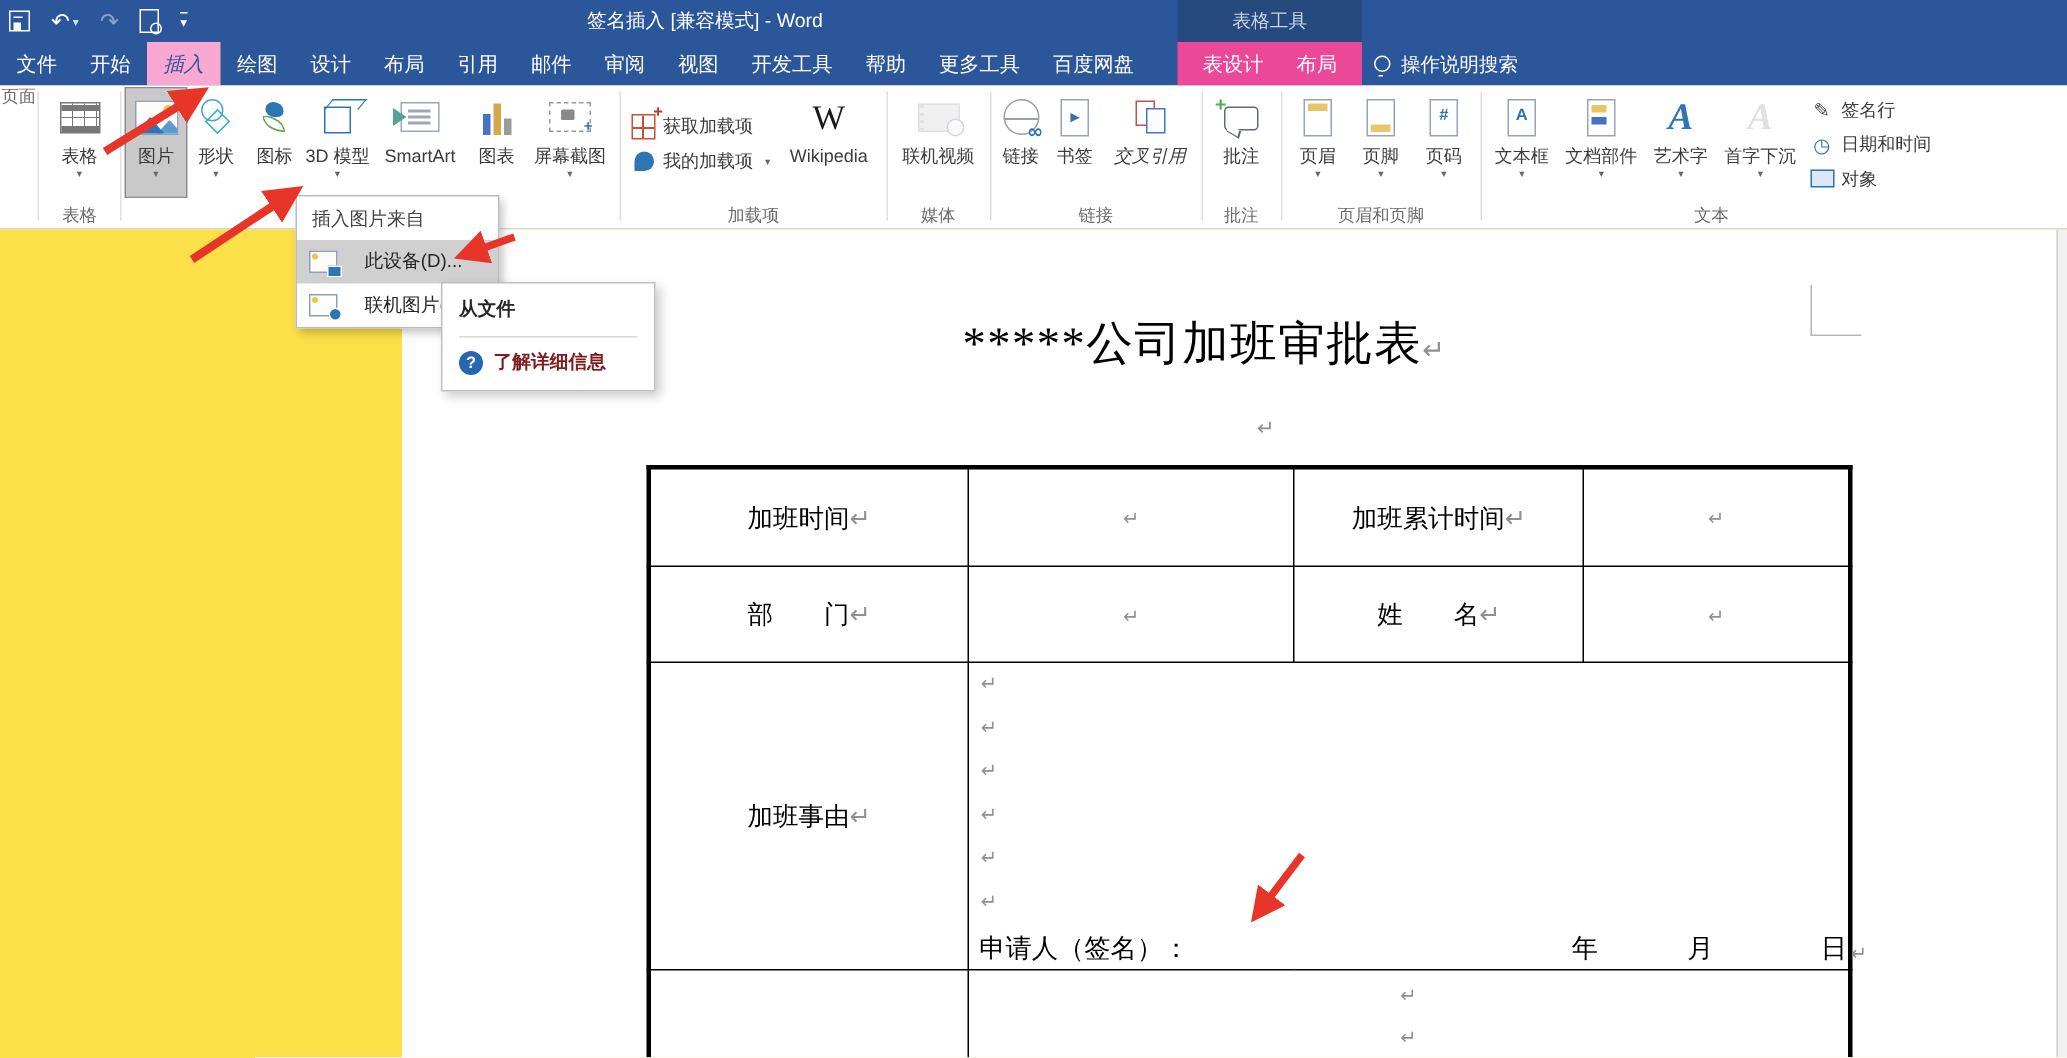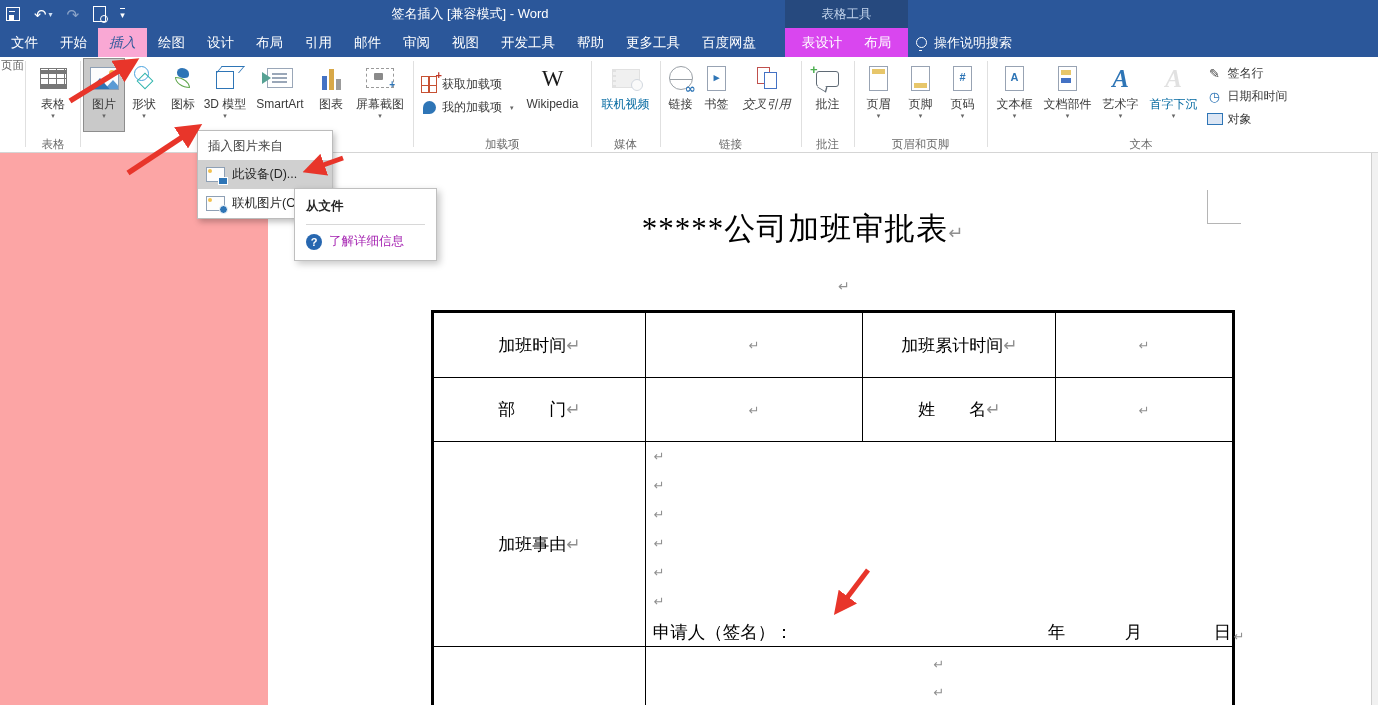--- a/index.html
+++ b/index.html
@@ -20,34 +20,34 @@
   .qcaret{font-size:8px;color:#cfe0f5;}
   .q-custom{font-size:9px;border-top:1.4px solid #fff;padding-top:1px;}
   #win-title{position:absolute;left:260px;top:0;width:420px;height:28px;display:flex;align-items:center;justify-content:center;color:#ffffff;font-size:13px;white-space:nowrap;}
   #ctx-header{position:absolute;left:785px;top:0;width:123px;height:28px;background:#26497e;color:#c3d4ec;font-size:12.5px;display:flex;align-items:center;justify-content:center;}
 
   
   #tabrow{position:absolute;left:0;top:28px;width:100%;height:29px;background:#2b579a;}
   #tabs{position:absolute;left:0;top:0;height:29px;display:flex;}
   .tab{height:29px;display:flex;align-items:center;padding:0 11px;color:#fff;font-size:13.5px;cursor:default;white-space:nowrap;}
   .tab.active{background:#f9a8d4;color:#2b579a;font-style:italic;}
-  #ctx-tabs{position:absolute;left:785px;top:0;width:123px;height:29px;background:#d946ef;display:flex;justify-content:center;}
+  #ctx-tabs{position:absolute;left:785px;top:0;width:123px;height:29px;background:#ec4899;display:flex;justify-content:center;}
   #search{position:absolute;left:916px;top:0;height:29px;display:flex;align-items:center;gap:7px;color:#fff;font-size:13px;}
   .bulb{width:9px;height:9px;border:1.5px solid #fff;border-radius:50%;position:relative;}
   .bulb i{position:absolute;left:2px;top:9px;width:3px;height:3px;border-bottom:1.5px solid #fff;}
 
   
   #ribbon{position:absolute;left:0;top:57px;width:100%;height:95px;background:#fff;border-bottom:1px solid #d5d5d5;display:flex;align-items:stretch;overflow:hidden;}
   .rgroup{display:flex;flex-direction:column;padding:0 1px;}
   .rbtns{height:77px;display:flex;align-items:flex-start;padding:2px 2px 0;}
   .rlabelrow{height:16px;text-align:center;font-size:11.5px;color:#6b6b6b;line-height:16px;white-space:nowrap;}
   .rdivider{width:1px;background:#e0e0e0;margin:4px 0 5px;}
   .rbtn{display:flex;flex-direction:column;align-items:center;padding-top:2px;min-height:70px;cursor:default;}
   .rbtn.pressed{background:#c9c9c9;outline:1px solid #8d8d8d;}
-  .rbtn.disabled .rlbl{color:#0369a1;}
+  .rbtn.disabled .rlbl{color:#404040;}
   .rbtn.disabled .icn{opacity:.45;}
   .icn{height:34px;display:flex;align-items:center;justify-content:center;}
   .rlbl{font-size:12px;color:#3b3b3b;text-align:center;line-height:14px;margin-top:2px;word-break:break-word;}
   .crt{font-size:7px;color:#666;display:block;margin-top:1px;}
   .stackcol{display:flex;flex-direction:column;justify-content:center;gap:6px;height:74px;padding:0 4px;}
   .sbtn{display:flex;align-items:center;gap:5px;font-size:12px;color:#3b3b3b;white-space:nowrap;cursor:default;}
   .sbtn .crt{display:inline;margin-left:3px;font-size:7px;}
   .sicn{width:16px;height:16px;display:flex;align-items:center;justify-content:center;}
 
   
@@ -93,21 +93,21 @@
   .i-bubble{width:21px;height:14px;border:1.6px solid #5f6a75;border-radius:3px;position:relative;display:block;margin-top:2px;}
   .i-bubble::before{content:"";position:absolute;left:2px;bottom:-5px;width:6px;height:6px;background:#fff;border-right:1.6px solid #5f6a75;border-bottom:1.6px solid #5f6a75;transform:skewX(35deg) rotate(45deg);}
   .i-bubble::after{content:"+";position:absolute;left:-7px;top:-10px;color:#4caf50;font:bold 13px "Liberation Sans",sans-serif;}
   .i-bigA{font:italic bold 25px "Liberation Serif","DejaVu Serif",serif;line-height:1;}
   .i-W{font:400 23px "Liberation Serif","DejaVu Serif",serif;color:#1a1a1a;line-height:1;}
   .i-dot{width:13px;height:13px;border-radius:50% 50% 50% 0;display:block;}
   .i-rect{width:14px;height:10px;border:1.6px solid #2e75b6;background:#dce6f4;display:block;}
   .i-glyph{font-size:13px;line-height:1;font-style:normal;}
 
   
-  #docarea{position:absolute;left:0;top:153px;width:1378px;height:552px;background:#fca5a5;}
+  #docarea{position:absolute;left:0;top:153px;width:1378px;height:552px;background:#fde047;}
   #page{position:absolute;left:268px;top:0;width:1104px;height:552px;background:#fff;overflow:hidden;
     font-family:"Liberation Serif","DejaVu Serif",serif;color:#000;}
   #scrollbar{position:absolute;right:0;top:0;width:6px;height:552px;background:#f1f1f1;border-left:1px solid #cfcfcf;}
   #corner-mark{position:absolute;left:939px;top:37px;width:33px;height:33px;border-left:1px solid #b5b5b5;border-bottom:1px solid #b5b5b5;}
   #doc-title{position:absolute;left:300px;top:55px;width:470px;text-align:center;font-size:31px;letter-spacing:1px;white-space:nowrap;}
   #title-pilcrow{font-size:18px;}
   #mid-pilcrow{position:absolute;left:570px;top:125px;font-size:14px;}
   .pilcrow{color:#909090;font-family:"DejaVu Sans",sans-serif;}
 
   #doc-table{position:absolute;left:163px;top:157px;width:804px;border-collapse:collapse;border:3px solid #000;font-size:17px;}
@@ -122,35 +122,35 @@
   .sp-prefix{left:7px;}
   .sp-year{left:402px;}
   .sp-month{left:479px;}
   .sp-day{left:568px;}
   .sp-pil{left:588px;font-size:13px;}
   .bottomstack span{display:block;height:28px;line-height:28px;text-align:center;font-size:13px;}
 
   
   #dropdown{position:absolute;left:197px;top:130px;width:134px;background:#fff;border:1px solid #bcbcbc;box-shadow:2px 3px 6px rgba(0,0,0,.25);z-index:40;}
   #dropdown .mhead{padding:7px 10px 5px;font-size:12.5px;color:#444;font-family:Liberation Serif, serif;}
-  .mitem{height:29px;display:flex;align-items:center;gap:7px;padding:0 8px;font-size:12.5px;color:#262626;cursor:default;}
+  .mitem{height:29px;display:flex;align-items:center;gap:18px;padding:0 8px;font-size:12.5px;color:#262626;cursor:default;}
   .mitem.hover{background:#d0d0d0;}
   .i-mpic,.i-opic{width:17px;height:13px;background:#fdfdfd;border:1px solid #8ea0b5;position:relative;display:block;}
   .i-mpic::before,.i-opic::before{content:"";position:absolute;left:1px;top:1px;width:4px;height:4px;border-radius:50%;background:#f2c14e;}
   .i-mpic::after{content:"";position:absolute;right:-4px;bottom:-4px;width:8px;height:6px;background:#2e75b6;border:1px solid #fff;}
   .i-opic::after{content:"";position:absolute;right:-4px;bottom:-4px;width:7px;height:7px;border-radius:50%;background:#2e75b6;border:1px solid #fff;}
 
   
   #tooltip{position:absolute;left:294px;top:188px;width:143px;background:#fff;border:1px solid #bfbfbf;box-shadow:3px 3px 7px rgba(0,0,0,.22);z-index:45;padding:9px 11px 10px;box-sizing:border-box;}
   #tooltip .t-title{font-size:12.5px;font-weight:bold;color:#262626;margin-bottom:8px;}
   #tooltip .t-body{font-size:12.5px;color:#404040;line-height:1.6;}
   #tooltip .t-div{border-top:1px solid #d8d8d8;margin:9px 0 8px;}
   #tooltip .t-foot{display:flex;align-items:center;gap:7px;}
   .t-q{width:16px;height:16px;border-radius:50%;background:#2767b0;color:#fff;font-size:11px;font-weight:bold;display:flex;align-items:center;justify-content:center;}
-  .t-link{font-size:12.5px;font-weight:normal;color:#a21caf;}
+  .t-link{font-size:12.5px;font-weight:bold;color:#7f1d1d;}
 
   #arrows{position:absolute;left:0;top:0;width:1378px;height:705px;z-index:50;pointer-events:none;}
 </style>
 </head>
 <body>
 
 <div id="app">
 
   <div id="titlebar">
     <div id="qat">

